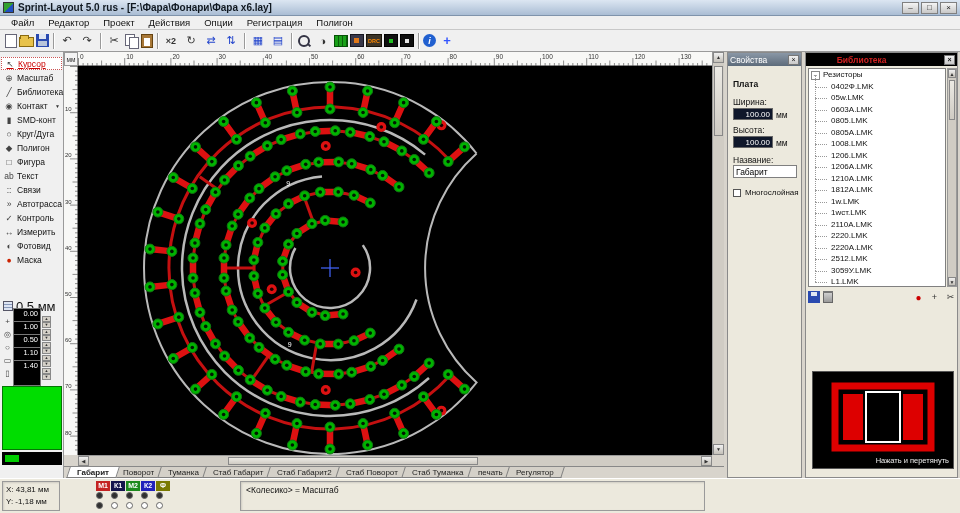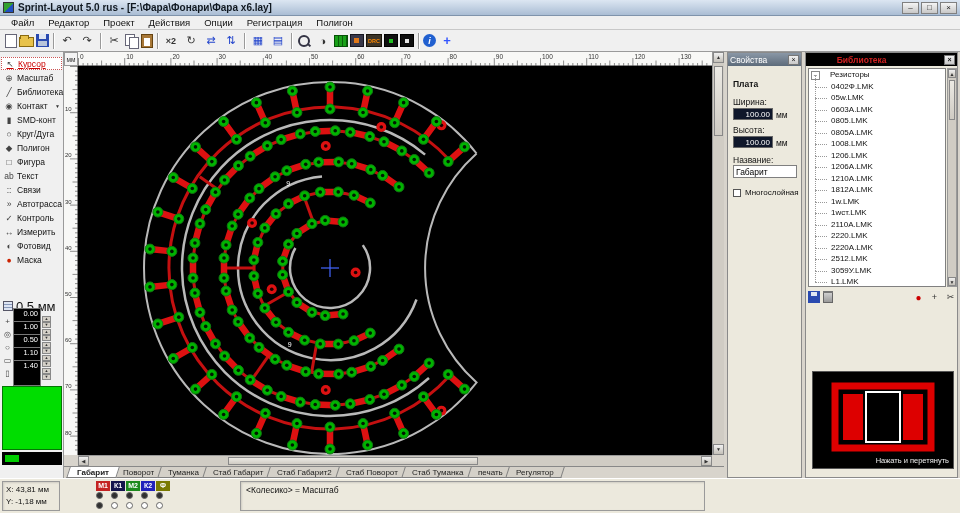--- a/index.html
+++ b/index.html
@@ -111,21 +111,21 @@
     font-size:8px; line-height:11px; text-align:right; padding-right:2px; border:1px solid #666; }
   .punit { position:absolute; font-size:8.5px; color:#111; }
   .pinput { position:absolute; left:5px; width:64px; height:13px; border:1px solid #7f7f7f; background:#fff;
     font-size:8.5px; font-family:"Liberation Sans",sans-serif; padding:0 2px; }
   .pcheck { position:absolute; left:5px; width:8px; height:8px; background:#fff; border:1px solid #555; }
 
   
   .library { position:absolute; left:805px; top:52px; width:153px; height:426px; background:#ece9dd; border:1px solid #8a8a8a; }
   .liblist { position:absolute; left:2px; top:15px; width:138px; height:219px; background:#fff; border:1px solid #808080; overflow:hidden; }
   .librow { height:11.5px; line-height:11.5px; font-size:8px; color:#111; white-space:nowrap; position:relative; }
-  .librow.root { padding-left:21px; }
+  .librow.root { padding-left:14px; }
   .librow.root::before { content:"−"; position:absolute; left:2px; top:2px; width:7px; height:7px; border:1px solid #888;
     font-size:6px; line-height:6px; text-align:center; background:#fff; }
   .librow.item { padding-left:22px; }
   .librow.item::before { content:""; position:absolute; left:6px; top:6px; width:12px; border-top:1px dotted #999; }
   .librow.item::after { content:""; position:absolute; left:6px; top:-6px; height:12px; border-left:1px dotted #999; }
   .libscroll { position:absolute; left:141px; top:15px; width:10px; height:219px; background:#d0ccc4; border:1px solid #999; }
   .libtools { position:absolute; left:2px; top:237px; width:149px; height:14px; display:flex; align-items:center; gap:3px; }
   .libtools .sp { flex:1; }
   .lti { width:13px; height:12px; display:inline-flex; align-items:center; justify-content:center; font-size:9px; color:#333; }
   .lti.save { background:#2a4ab0; position:relative; width:12px; }

